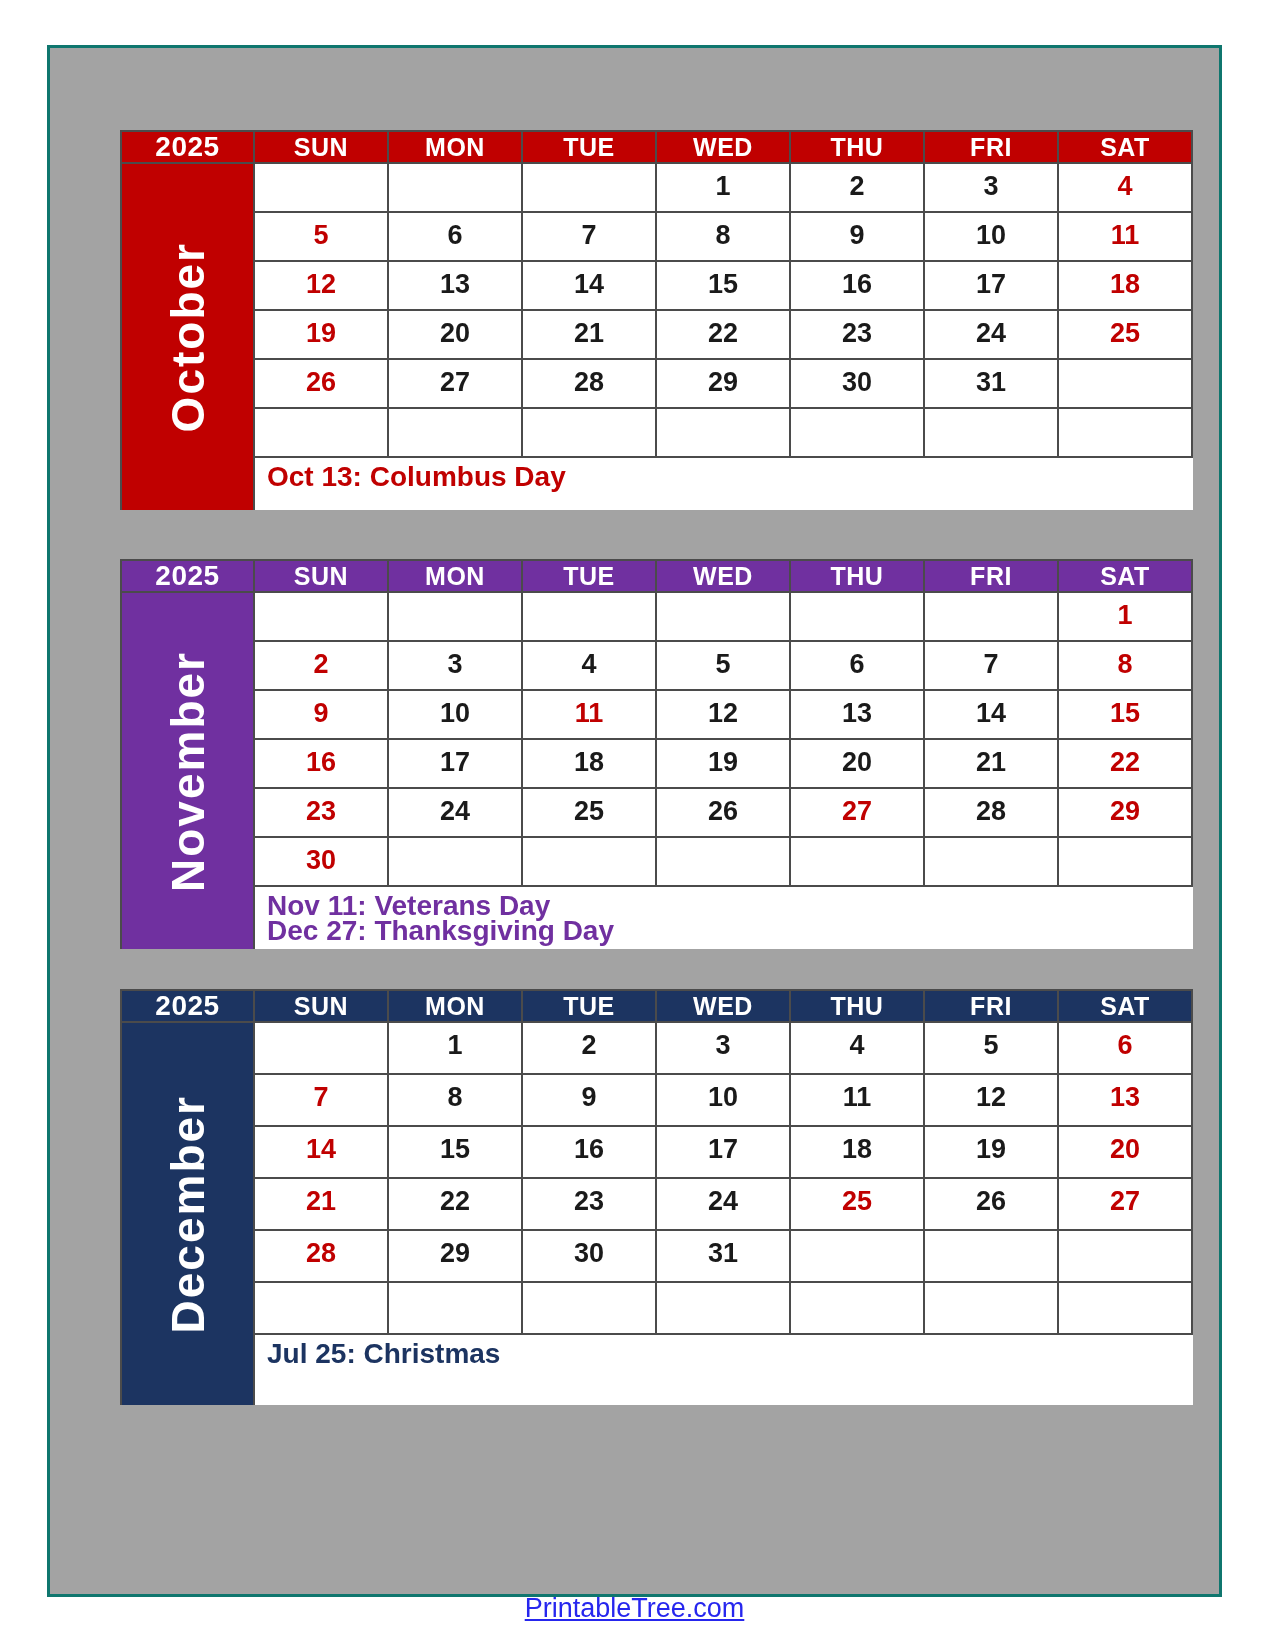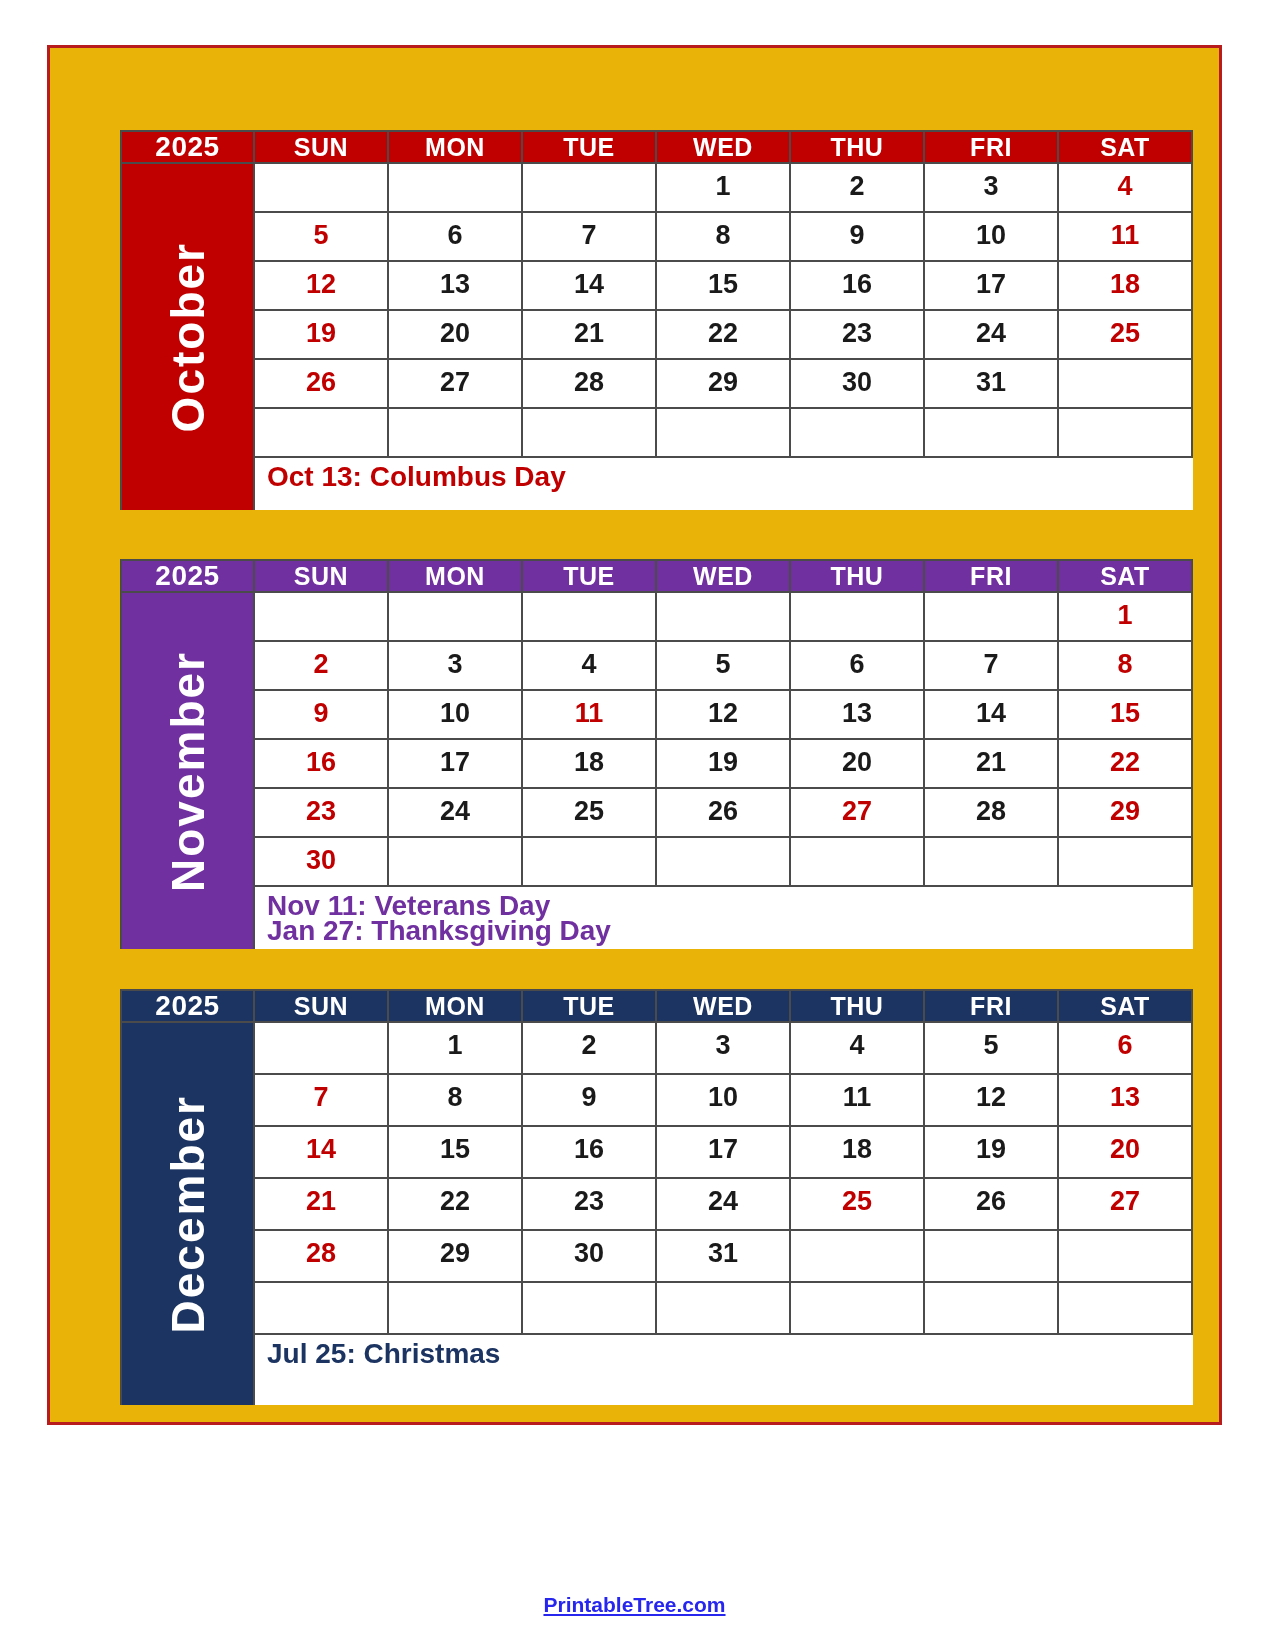--- a/index.html
+++ b/index.html
@@ -1,22 +1,22 @@
 <!DOCTYPE html>
 <html><head>
 <meta charset="utf-8">
 <style>
   html,body{margin:0;padding:0;background:#fff;}
   .page{
     position:relative; width:1275px; height:1650px; background:#fff;
     font-family:"Liberation Sans", sans-serif; overflow:hidden;
   }
   .frame{
-    position:absolute; left:47px; top:45px; width:1175px; height:1380px;
-    border:3px solid #b91c1c; box-sizing:border-box; background:#eab308;
+    position:absolute; left:47px; top:45px; width:1175px; height:1552px;
+    border:3px solid #0f766e; box-sizing:border-box; background:#a3a3a3;
   }
   .cal{
     position:absolute; left:70px; width:1073px;
     display:grid;
     grid-template-columns:135px repeat(7,1fr);
     grid-template-rows:34px repeat(6, var(--rh)) var(--noteh);
     --line:#4b4b4b;
     box-sizing:border-box;
   }
   .cell{
@@ -50,22 +50,22 @@
   .date.red{ color:#C00000; }
   .note{
     grid-column:2 / -1; grid-row:8;
     padding:6px 0 0 12px; box-sizing:border-box; background:#fff;
   }
   .note-line{
     color:var(--accent); font-weight:bold; font-size:28px; line-height:25px;
   }
   .footer-link{
     position:absolute; left:0; right:0; top:1545px;
-    text-align:center; font-size:21px; color:#2626EE;
-    text-decoration:underline; font-weight:bold; display:block;
+    text-align:center; font-size:27px; color:#2626EE;
+    text-decoration:underline; font-weight:normal; display:block;
   }
 </style>
 </head>
 <body>
 
 <div class="page">
   <div class="frame">
     <section class="cal" style="top: 82px; --rh: 49px; --noteh: 52px; --accent: #C00000;">
         <div class="cell hdr year">2025</div>
         <div class="cell hdr wd">SUN</div>
@@ -173,21 +173,21 @@
         <div class="cell date red">29</div>
         <div class="cell date red">30</div>
         <div class="cell date"></div>
         <div class="cell date"></div>
         <div class="cell date"></div>
         <div class="cell date"></div>
         <div class="cell date"></div>
         <div class="cell date"></div>
         <div class="note">
           <div class="note-line">Nov 11: Veterans Day</div>
-          <div class="note-line">Jan 27: Thanksgiving Day</div>
+          <div class="note-line">Dec 27: Thanksgiving Day</div>
         </div>
       </section>
     <section class="cal" style="top: 941px; --rh: 52px; --noteh: 70px; --accent: #1C3461;">
         <div class="cell hdr year">2025</div>
         <div class="cell hdr wd">SUN</div>
         <div class="cell hdr wd">MON</div>
         <div class="cell hdr wd">TUE</div>
         <div class="cell hdr wd">WED</div>
         <div class="cell hdr wd">THU</div>
         <div class="cell hdr wd">FRI</div>

